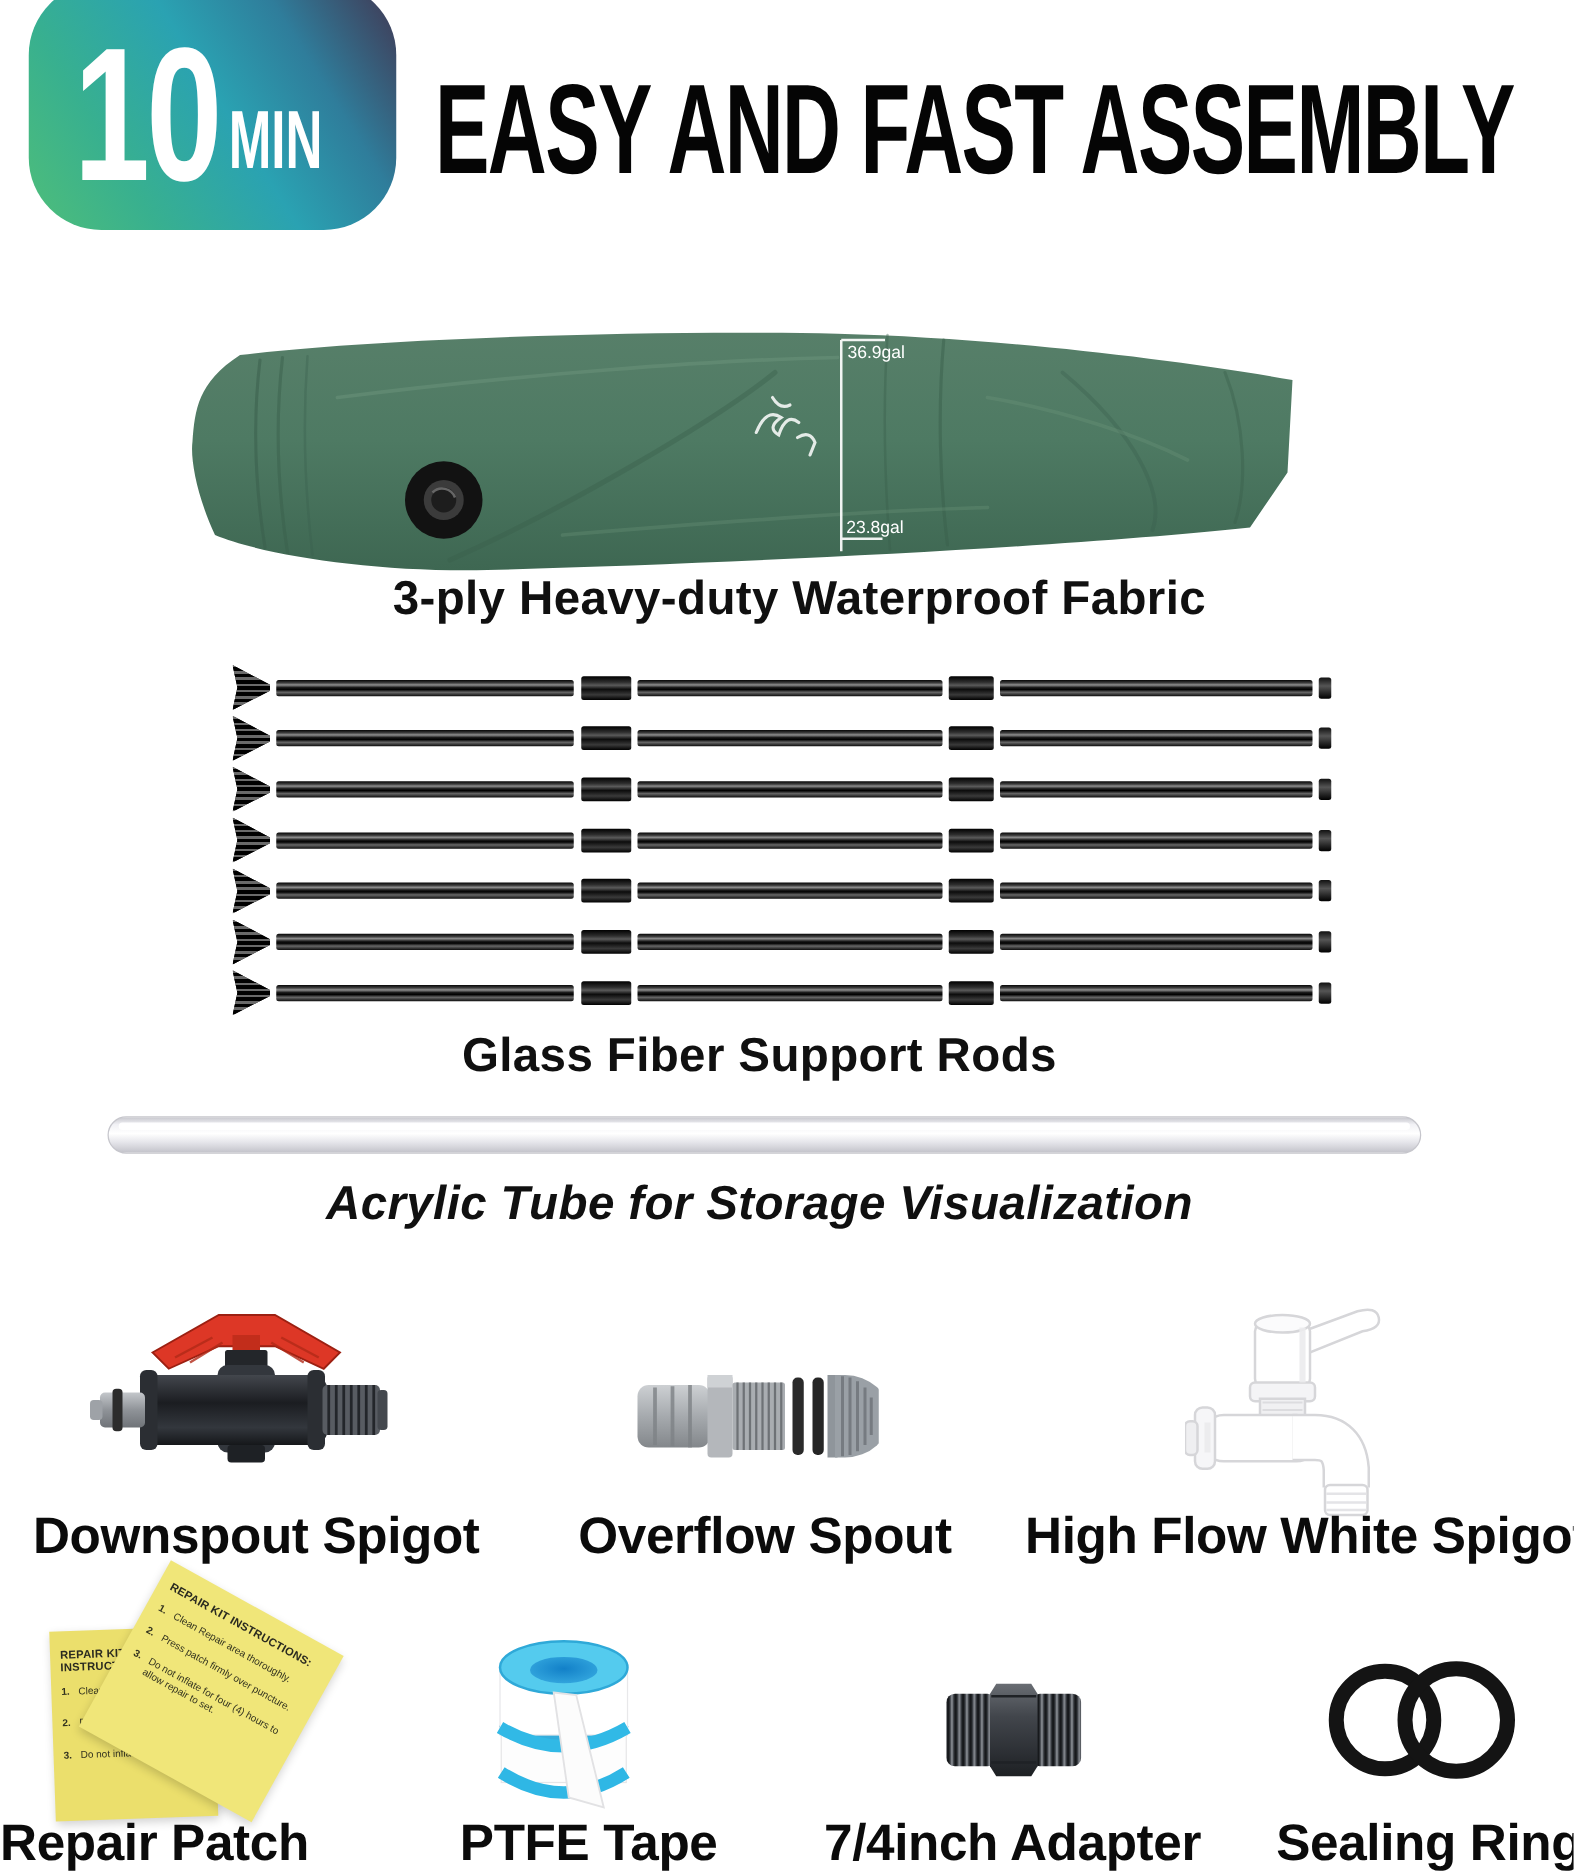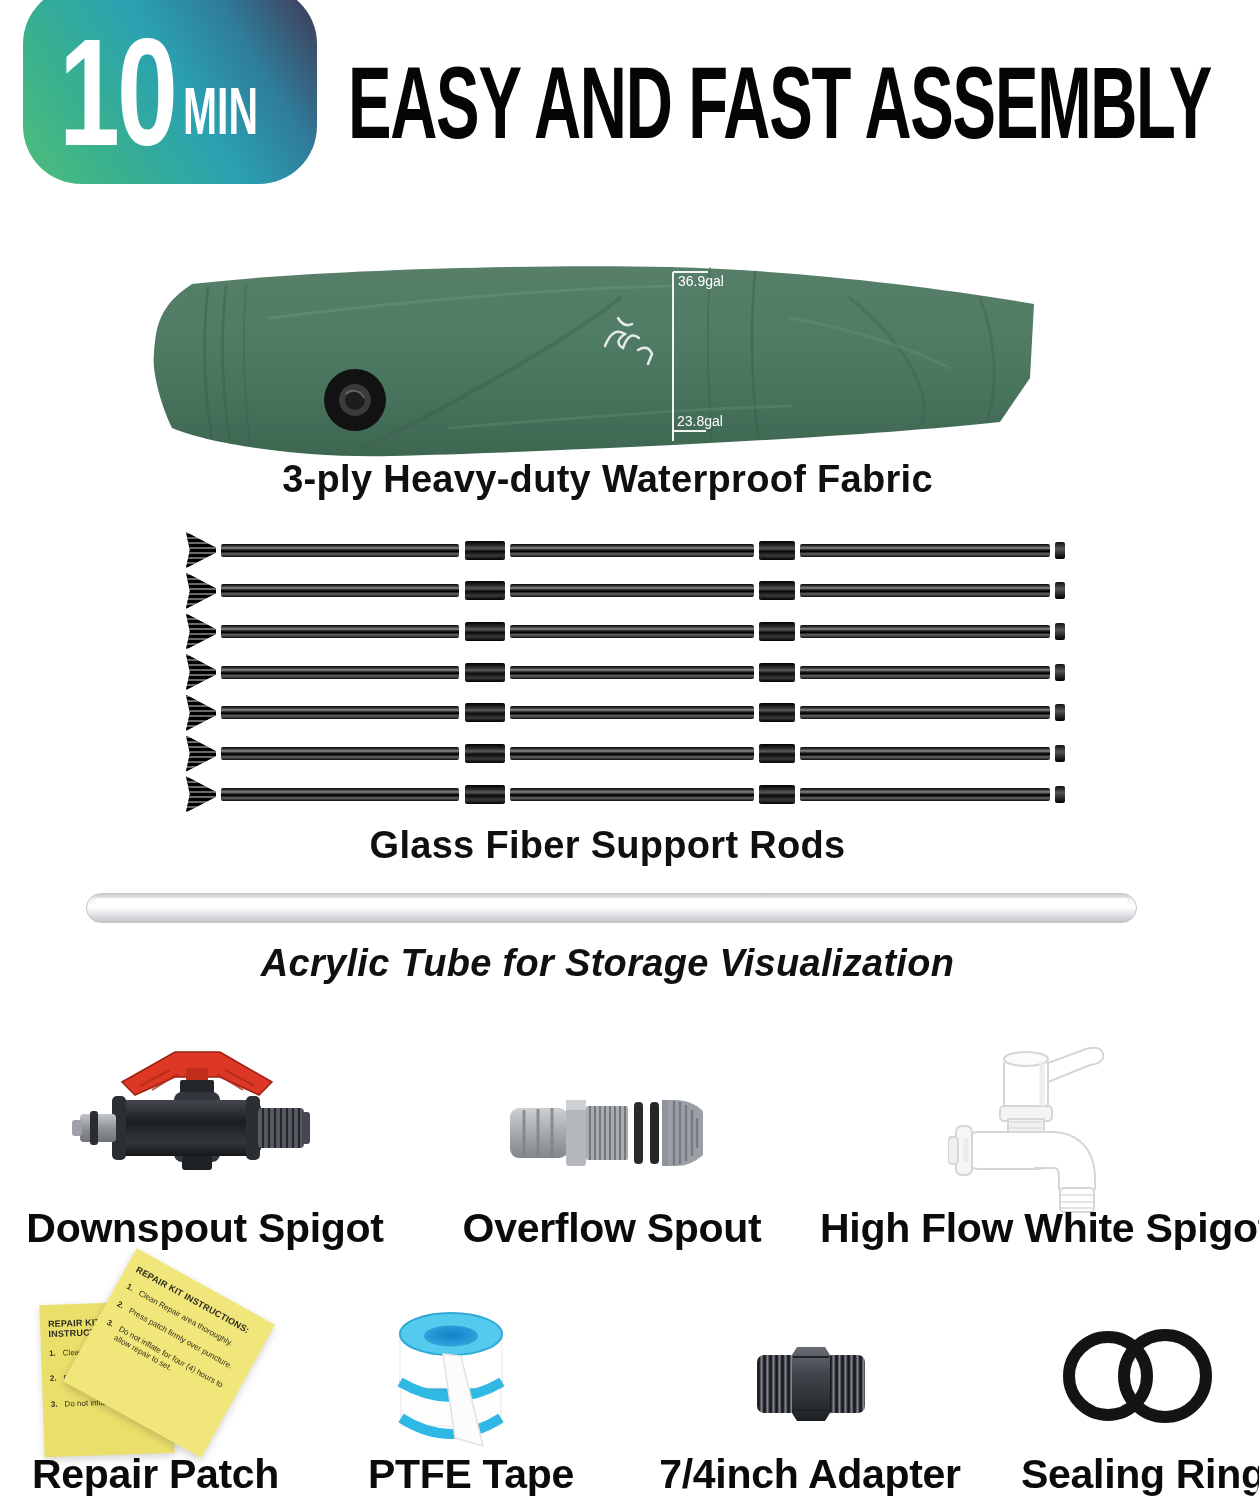--- a/index.html
+++ b/index.html
@@ -1,17 +1,17 @@
 <!DOCTYPE html>
 <html><head>
 <meta charset="utf-8">
 <style>
   html,body{margin:0;padding:0;background:#ffffff;}
   #page{position:relative;width:1259px;height:1500px;background:#ffffff;overflow:hidden;
-        font-family:"Liberation Sans","DejaVu Sans",sans-serif;color:#0e0e0e;border-radius:17px;}
+        font-family:"Liberation Sans","DejaVu Sans",sans-serif;color:#0e0e0e;}
 
   
   .badge{position:absolute;left:23px;top:-14px;width:294px;height:198px;border-radius:58px;
          background:linear-gradient(58deg,#4fbe79 0%,#38b08f 25%,#2aa2b2 52%,#2f7d9b 74%,#423550 100%);}
   .badge-num{position:absolute;left:36px;bottom:16px;font-size:152px;line-height:1;font-weight:700;color:#fff;
              transform:scaleX(.72);transform-origin:left bottom;letter-spacing:-4px;}
   .badge-min{position:absolute;left:160px;bottom:40px;font-size:66px;line-height:1;font-weight:700;color:#fff;
              transform:scaleX(.62);transform-origin:left bottom;letter-spacing:0px;}
   .main-title{position:absolute;left:348px;top:52px;font-size:102px;line-height:102px;font-weight:700;
               white-space:nowrap;letter-spacing:-2px;transform:scaleX(.64);transform-origin:left top;color:#050505;}
@@ -109,21 +109,21 @@
       <line x1="523" y1="173" x2="556" y2="173" stroke-width="2"></line>
     </g>
     <text x="528" y="28" font-size="14" fill="#ffffff">36.9gal</text>
     <text x="527" y="168" font-size="14" fill="#ffffff">23.8gal</text>
     <g stroke="#ffffff" fill="none" stroke-width="2.5" stroke-linecap="round" opacity=".85">
       <path d="M 455,88 q 8,-20 20,-12 q -12,8 -2,14 q 6,-18 16,-10"></path>
       <path d="M 468,60 q 6,10 14,6"></path>
       <path d="M 488,92 q 10,-6 14,4 l -4,10"></path>
     </g>
   </svg>
-  <div class="section-label" style="top:458px;">3-ply Heavy-duty Waterproof Fabric</div>
+  <div class="section-label" style="top:458px;padding-left:32px;">3-ply Heavy-duty Waterproof Fabric</div>
 
   <div class="rods-rows">
       <div class="rod-row" style="top: 0px;">
         <span class="rod-fan"></span>
         <span class="rod-seg seg1"></span>
         <span class="rod-conn"></span>
         <span class="rod-seg seg2"></span>
         <span class="rod-conn small"></span>
         <span class="rod-seg seg3"></span>
         <span class="rod-cap"></span>
@@ -351,18 +351,18 @@
     <rect x="68" y="12" width="40" height="58" rx="7" fill="url(#thrP)"></rect>
     <path d="M 40,4 L 68,4 L 73,12 L 73,70 L 68,78 L 40,78 L 35,70 L 35,12 Z" fill="url(#hexG)"></path>
     <path d="M 36,14 h 36 M 36,67 h 36" stroke="#1f2226" stroke-width="2"></path>
   </svg>
 
   <svg style="position:absolute;left:1062px;top:1323px;" width="155" height="108" viewBox="0 0 155 108">
     <circle cx="46" cy="53" r="39" fill="none" stroke="#141414" stroke-width="12"></circle>
     <circle cx="103" cy="53" r="41" fill="none" stroke="#141414" stroke-width="12"></circle>
   </svg>
 
-  <div class="part-label" style="left:0;top:1452px;width:240px;margin-left:32px;">Repair Patch</div>
+  <div class="part-label" style="left:0;top:1452px;width:240px;">Repair Patch</div>
   <div class="part-label" style="left:334px;top:1452px;width:240px;text-align:right;">PTFE Tape</div>
   <div class="part-label" style="left:650px;top:1452px;width:320px;">7/4inch Adapter</div>
   <div class="part-label" style="left:1021px;top:1452px;width:240px;">Sealing Ring</div>
 
 </div>
 
 </body></html>

